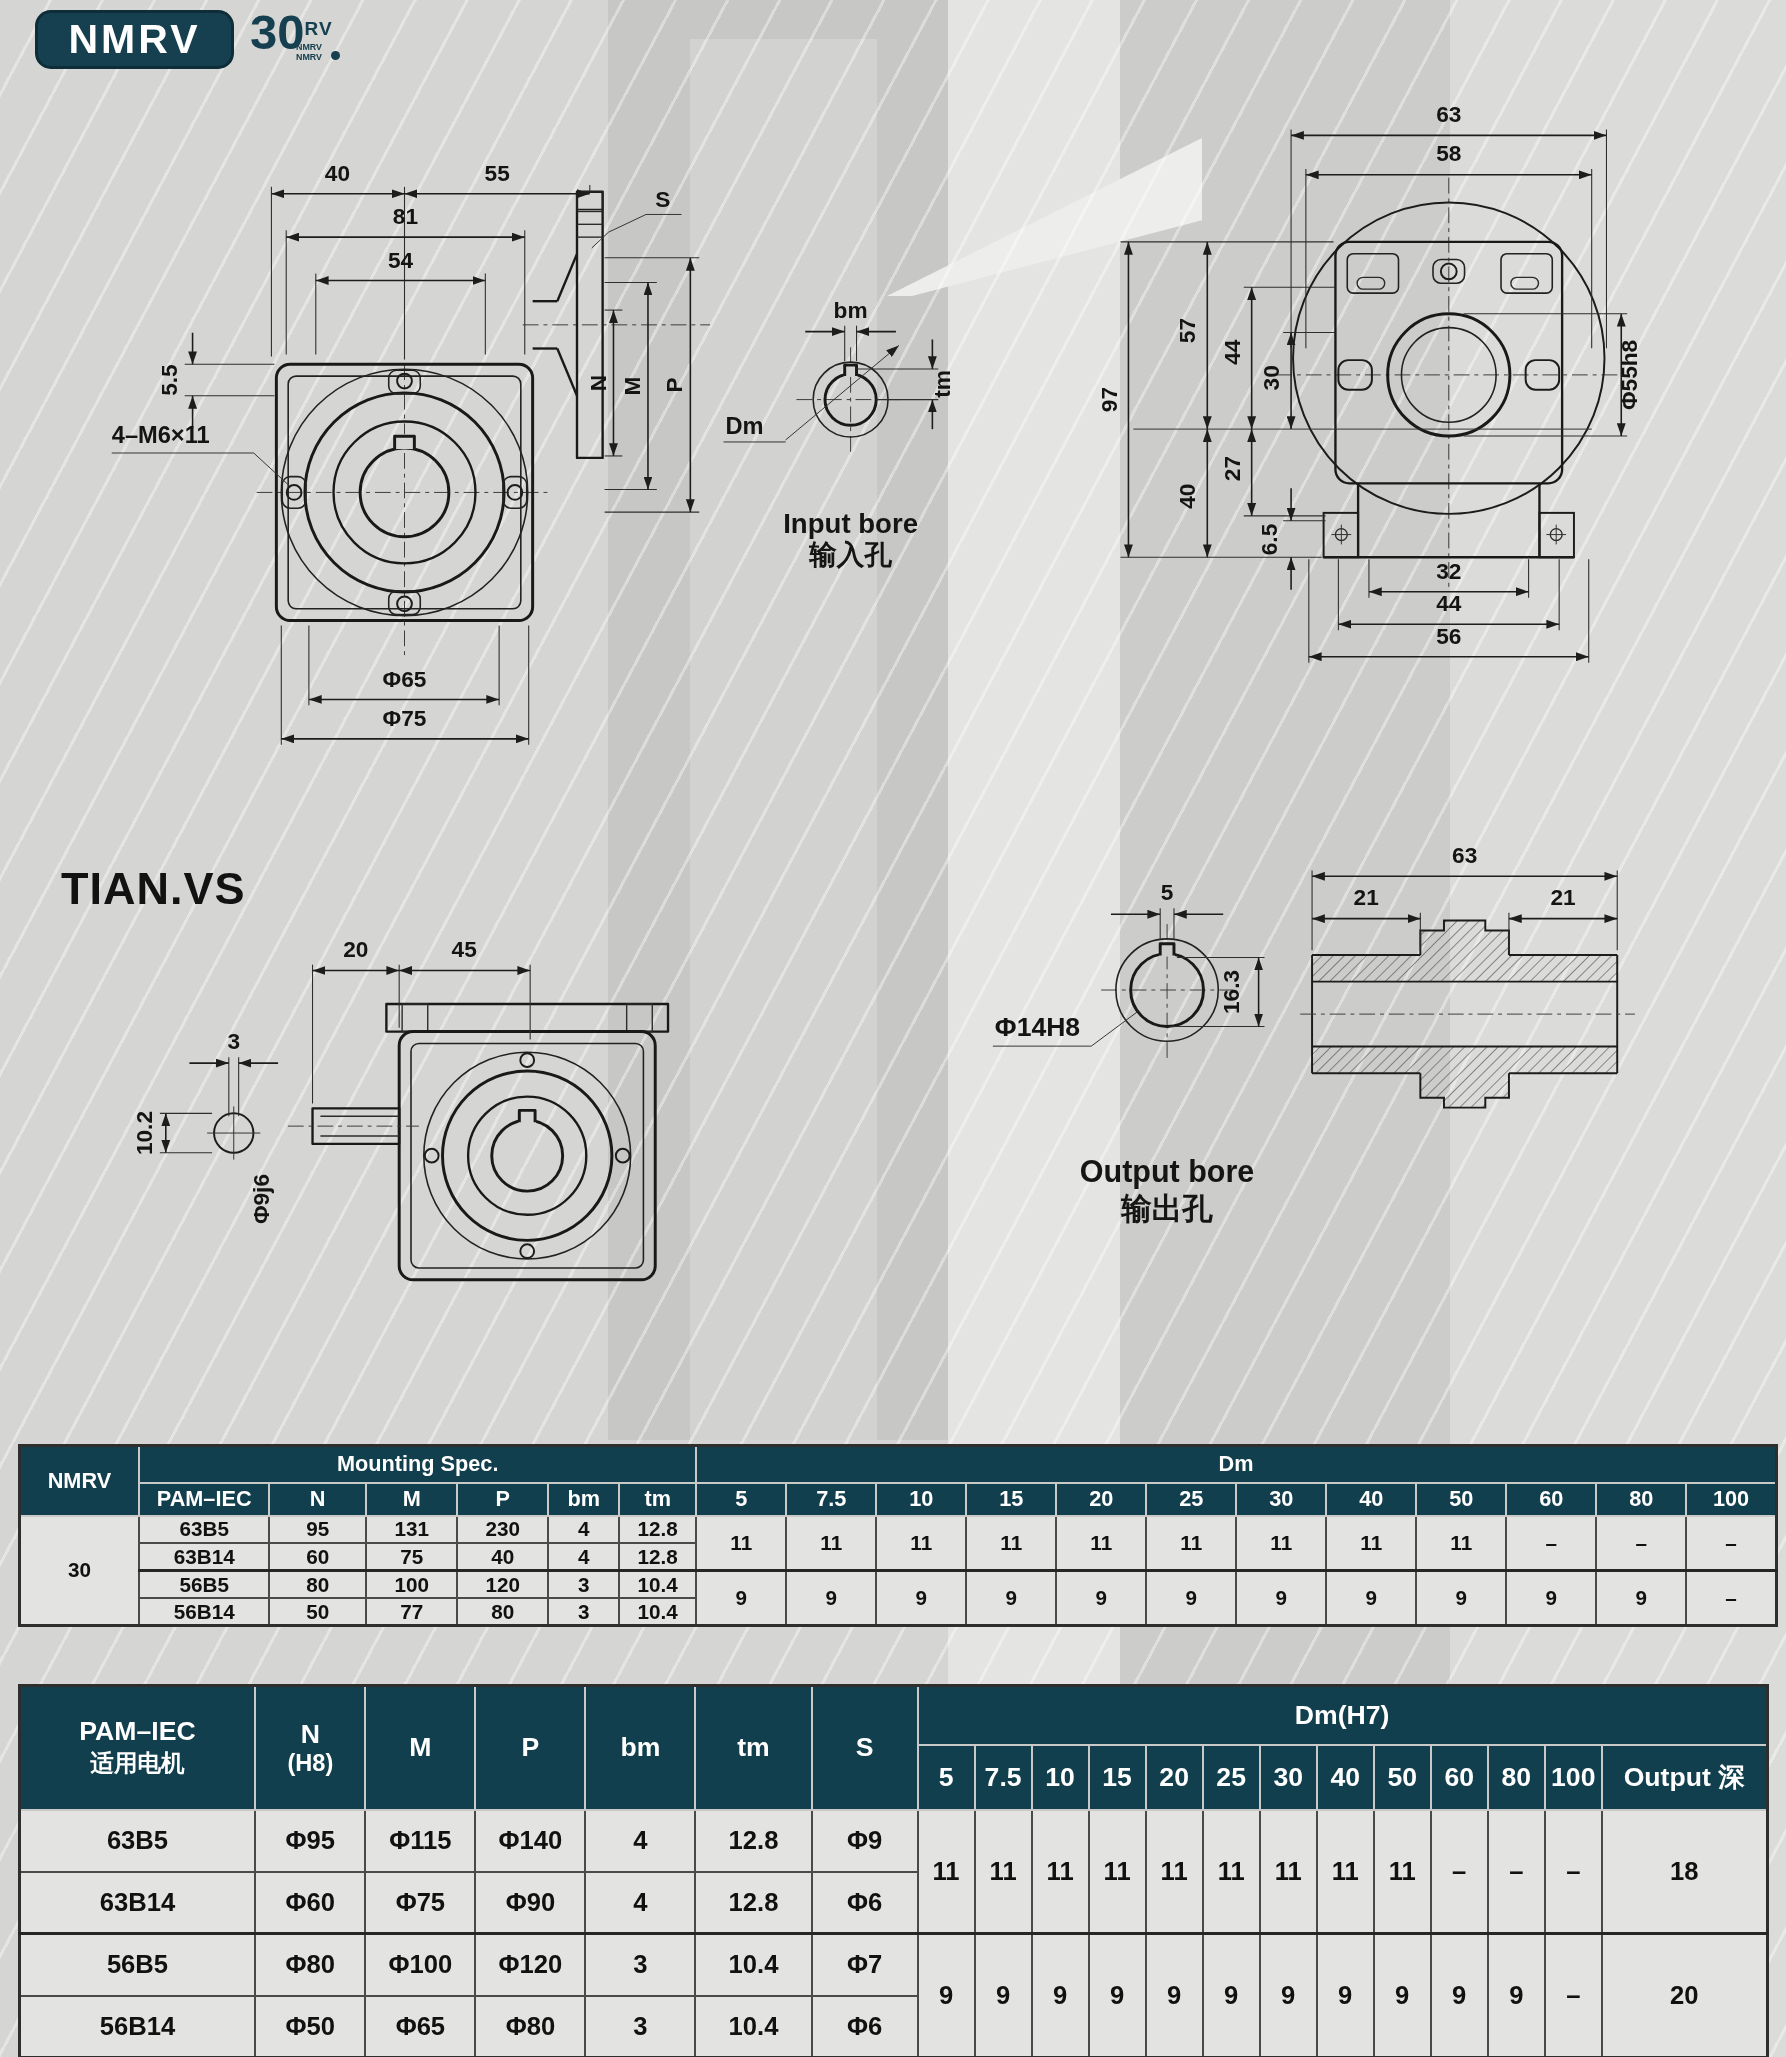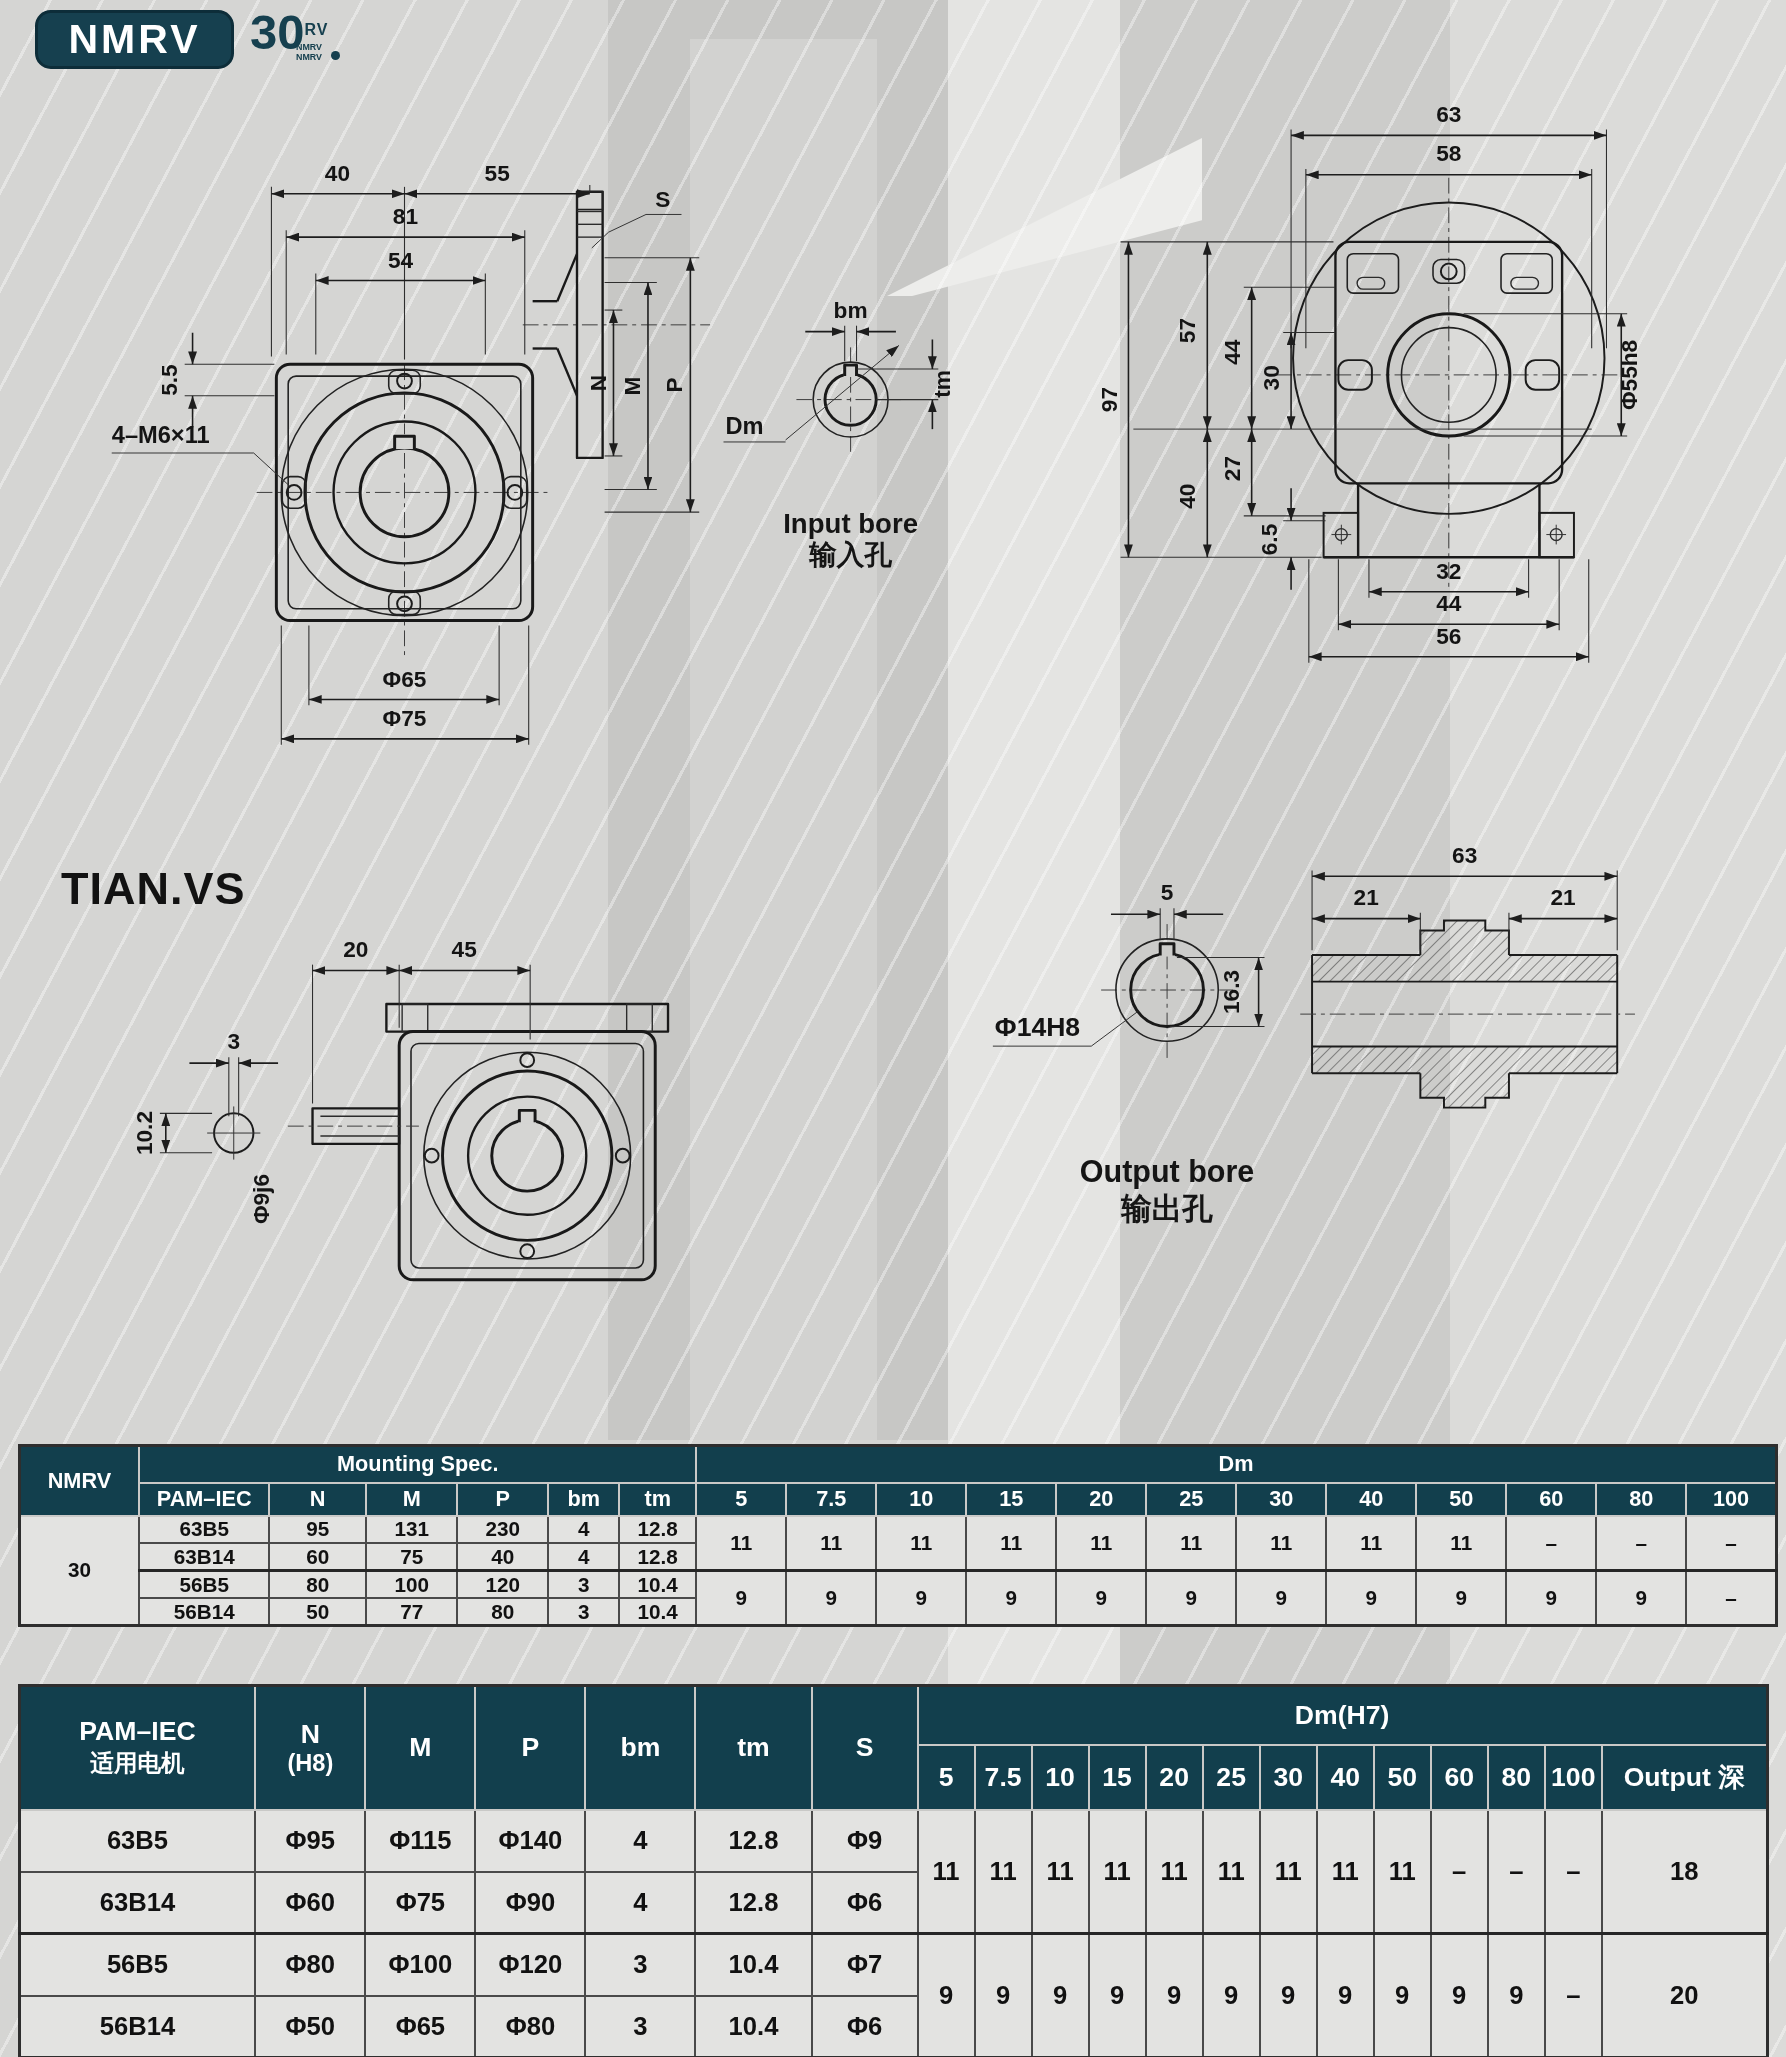--- a/index.html
+++ b/index.html
@@ -30,21 +30,21 @@
   .cap2{font:bold 31px "Liberation Sans",sans-serif;fill:#151515;text-anchor:middle;}
   
   .logo-box{
     position:absolute;left:35px;top:9.9px;width:193px;height:53px;z-index:2;
     background:#16404f;border:3px solid #0d2d39;border-radius:15.8px;
     display:flex;align-items:center;justify-content:center;
   }
   .logo-box span{color:#fff;font-weight:bold;font-size:41px;letter-spacing:3px;}
   .logo-model{position:absolute;left:250px;top:7.9px;z-index:2;color:#16404f;line-height:1;}
   .logo-model .num{font-size:49px;font-weight:bold;}
-  .logo-model .sup{font-size:16px;font-weight:bold;vertical-align:13.8px;letter-spacing:1px;}
+  .logo-model .sup{font-size:19px;font-weight:bold;vertical-align:13.8px;letter-spacing:1px;}
   .logo-sub{position:absolute;left:296px;top:43px;z-index:2;color:#16404f;font-size:8.9px;font-weight:bold;line-height:1.1;}
   .logo-dot{position:absolute;left:331px;top:51px;width:8.9px;height:8.9px;border-radius:50%;background:#16404f;z-index:2;}
   .vs-title{position:absolute;left:61px;top:863px;z-index:2;font-size:45px;font-weight:bold;color:#121212;letter-spacing:1px;}
   
   table.tbl{position:absolute;z-index:3;border-collapse:collapse;table-layout:fixed;background:#e3e3e1;border:3px solid #2e2e2e;}
   .tbl th{background:#123f4d;color:#ffffff;border:2px solid #c9c9c7;text-align:center;vertical-align:middle;padding:0;}
   .tbl td{border:2px solid #4a4a4a;color:#111;font-weight:bold;text-align:center;vertical-align:middle;padding:0;background:#e3e3e1;}
   table.t1{left:17.7px;top:1444px;width:1751px;}
   .t1 thead tr:nth-child(1){height:37px;}
   .t1 thead tr:nth-child(2){height:33px;}

